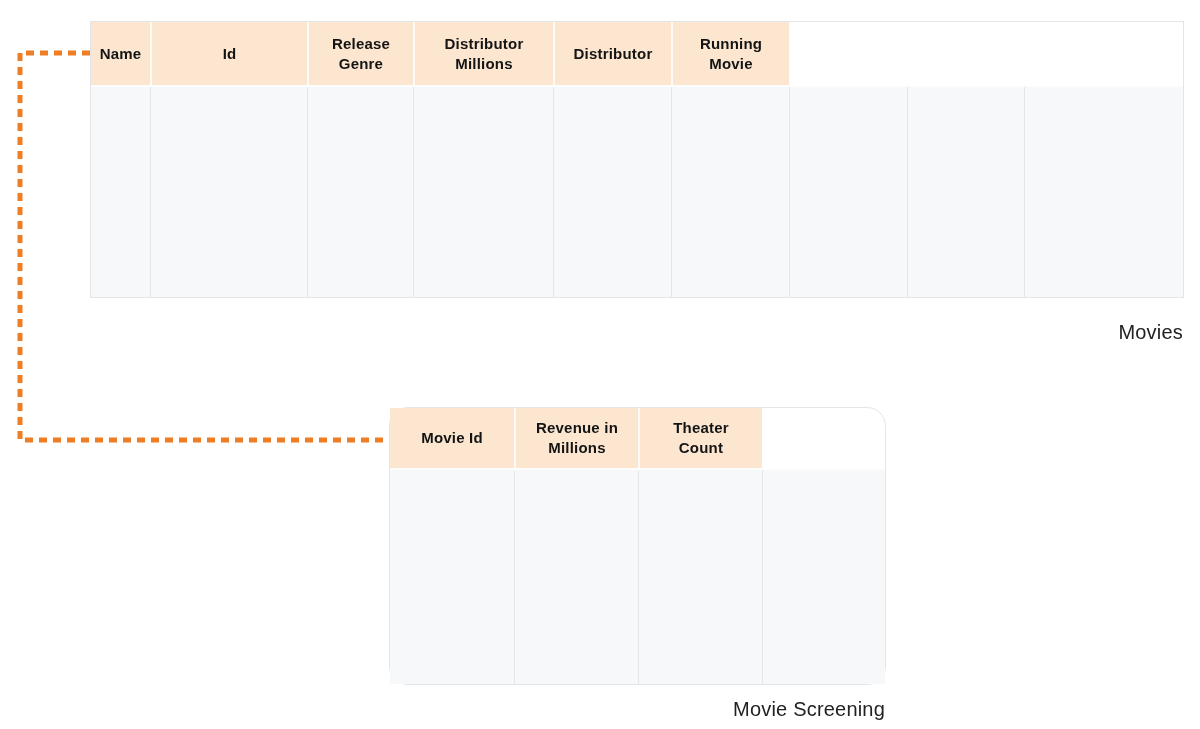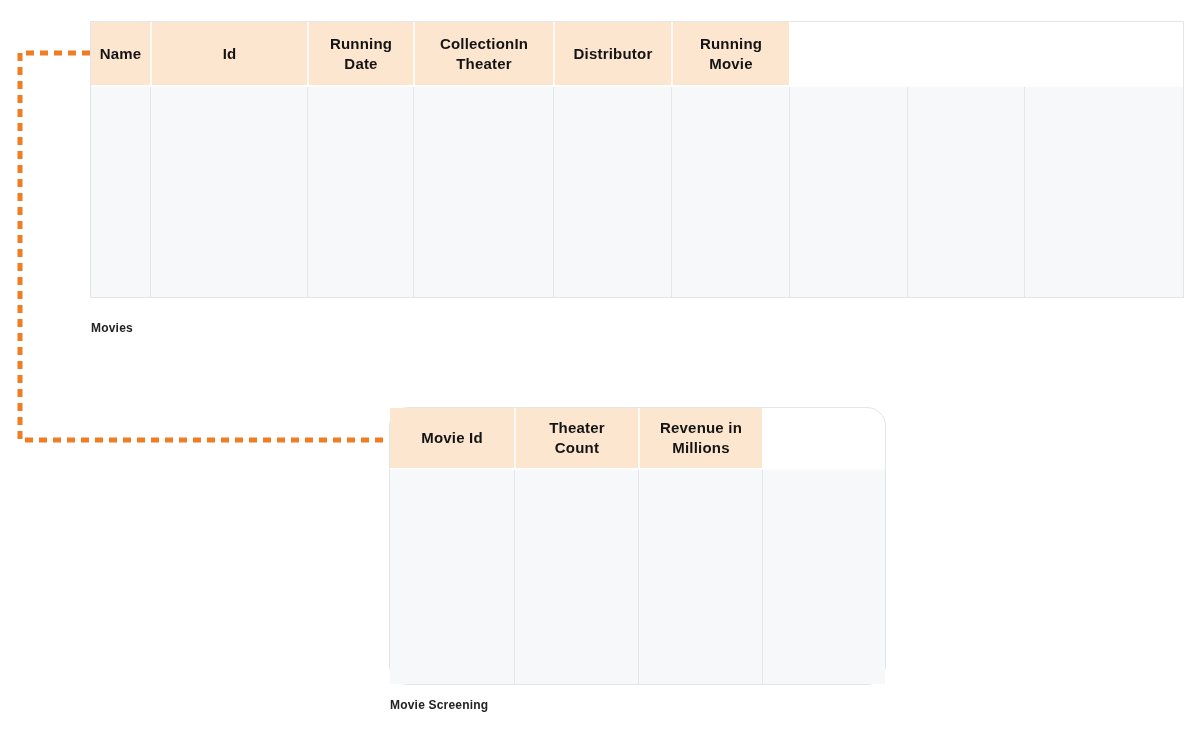--- a/index.html
+++ b/index.html
@@ -80,66 +80,66 @@
     grid-template-columns: 124px 124px 124px 1fr;
   }
   .table-screening .header-row { height: 62px; }
   .table-screening .body-row { height: 214px; }
   .table-screening .hcell { padding: 0 14px; }
 
   .table-caption {
     position: absolute;
     left: 0;
     width: 100%;
-    text-align: left;
-    font-weight: 700;
-    font-size: 12px;
+    text-align: right;
+    font-weight: 400;
+    font-size: 20px;
     color: #222222;
     letter-spacing: 0.2px;
   }
   .table-movies .table-caption { top: 299px; }
   .table-screening .table-caption { top: 290px; }
 </style>
 </head>
 <body>
 
 <div class="canvas">
 
   <svg class="connector-svg" viewBox="0 0 1200 729" xmlns="http://www.w3.org/2000/svg">
     <polyline points="90,53 20,53 20,440 388,440" fill="none" stroke-width="5" stroke-dasharray="8 6" stroke-linejoin="miter" stroke-linecap="butt" stroke="#ee7d23"></polyline>
   </svg>
 
   <div class="schema-table table-movies">
     <div class="header-row">
       <div class="hcell">Name</div>
       <div class="hcell">Id</div>
-      <div class="hcell">Running Date</div>
-      <div class="hcell">CollectionIn Theater</div>
+      <div class="hcell">Release Genre</div>
+      <div class="hcell">Distributor Millions</div>
       <div class="hcell">Distributor</div>
       <div class="hcell">Running Movie</div>
     </div>
     <div class="body-row">
       <div class="bcell"></div>
       <div class="bcell"></div>
       <div class="bcell"></div>
       <div class="bcell"></div>
       <div class="bcell"></div>
       <div class="bcell"></div>
       <div class="bcell"></div>
       <div class="bcell"></div>
       <div class="bcell"></div>
     </div>
     <div class="table-caption">Movies</div>
   </div>
 
   <div class="schema-table table-screening">
     <div class="header-row">
       <div class="hcell">Movie Id</div>
+      <div class="hcell">Revenue in Millions</div>
       <div class="hcell">Theater Count</div>
-      <div class="hcell">Revenue in Millions</div>
     </div>
     <div class="body-row">
       <div class="bcell"></div>
       <div class="bcell"></div>
       <div class="bcell"></div>
       <div class="bcell"></div>
     </div>
     <div class="table-caption">Movie Screening</div>
   </div>
 

